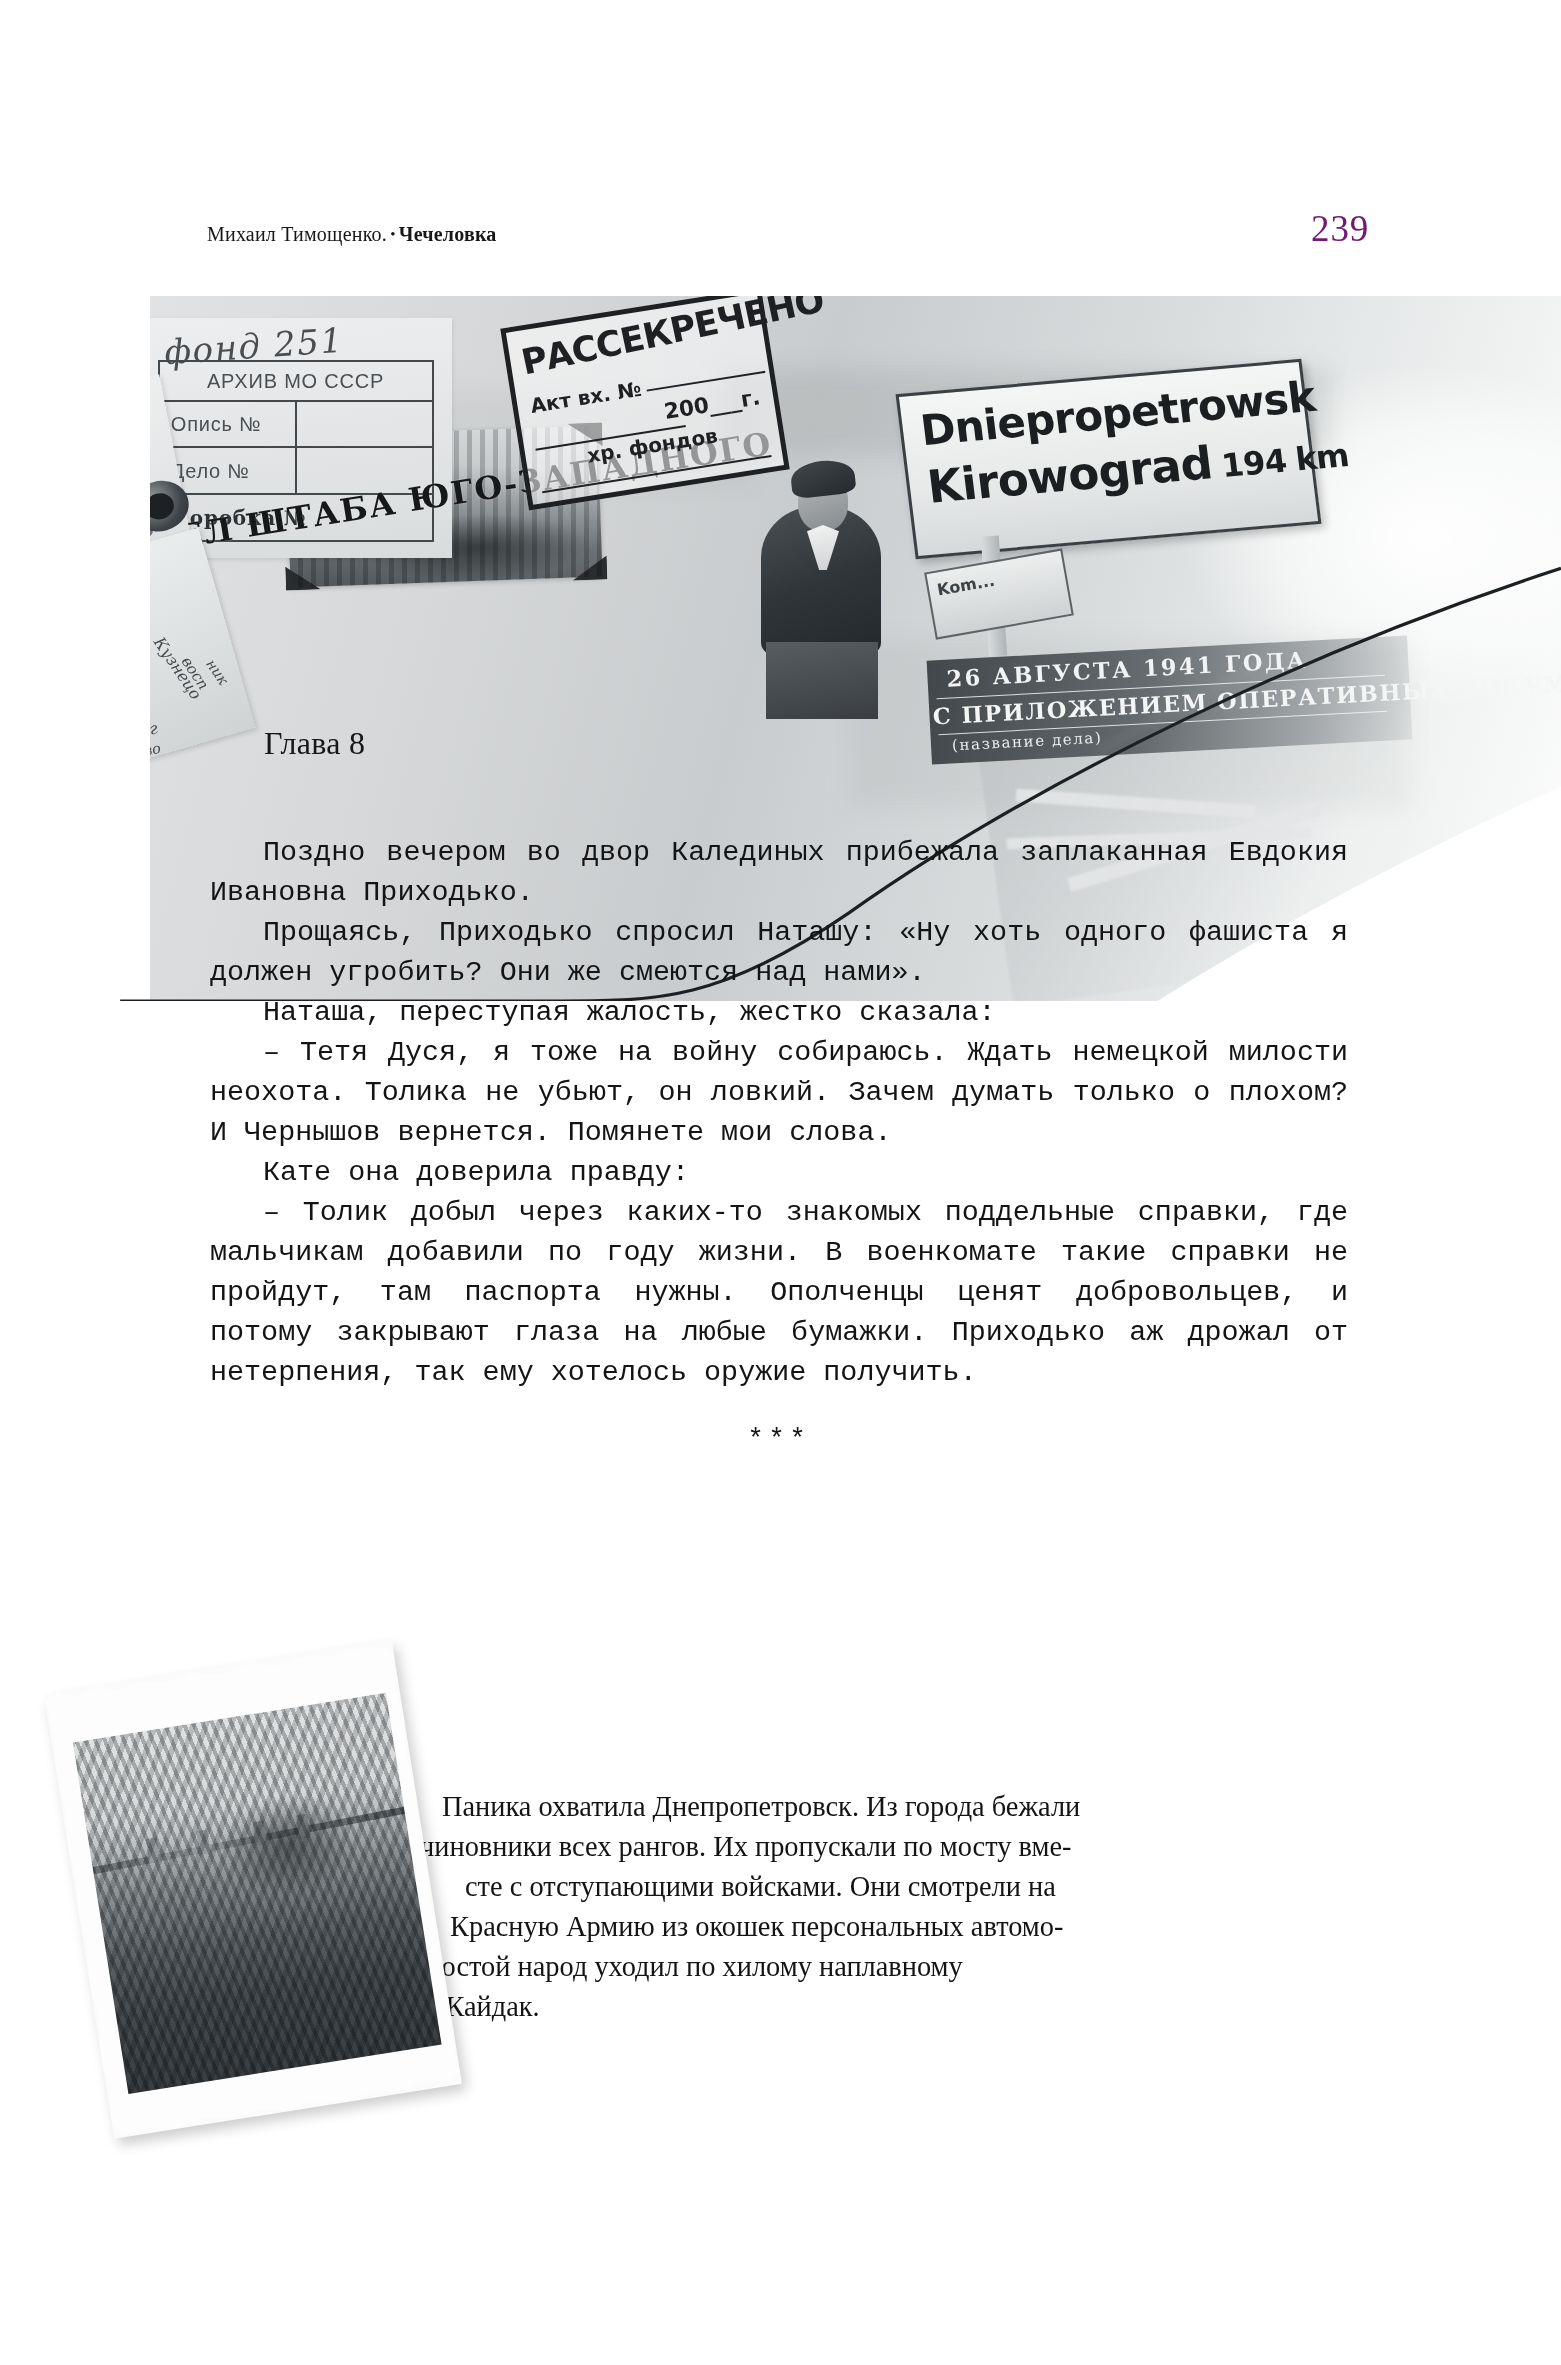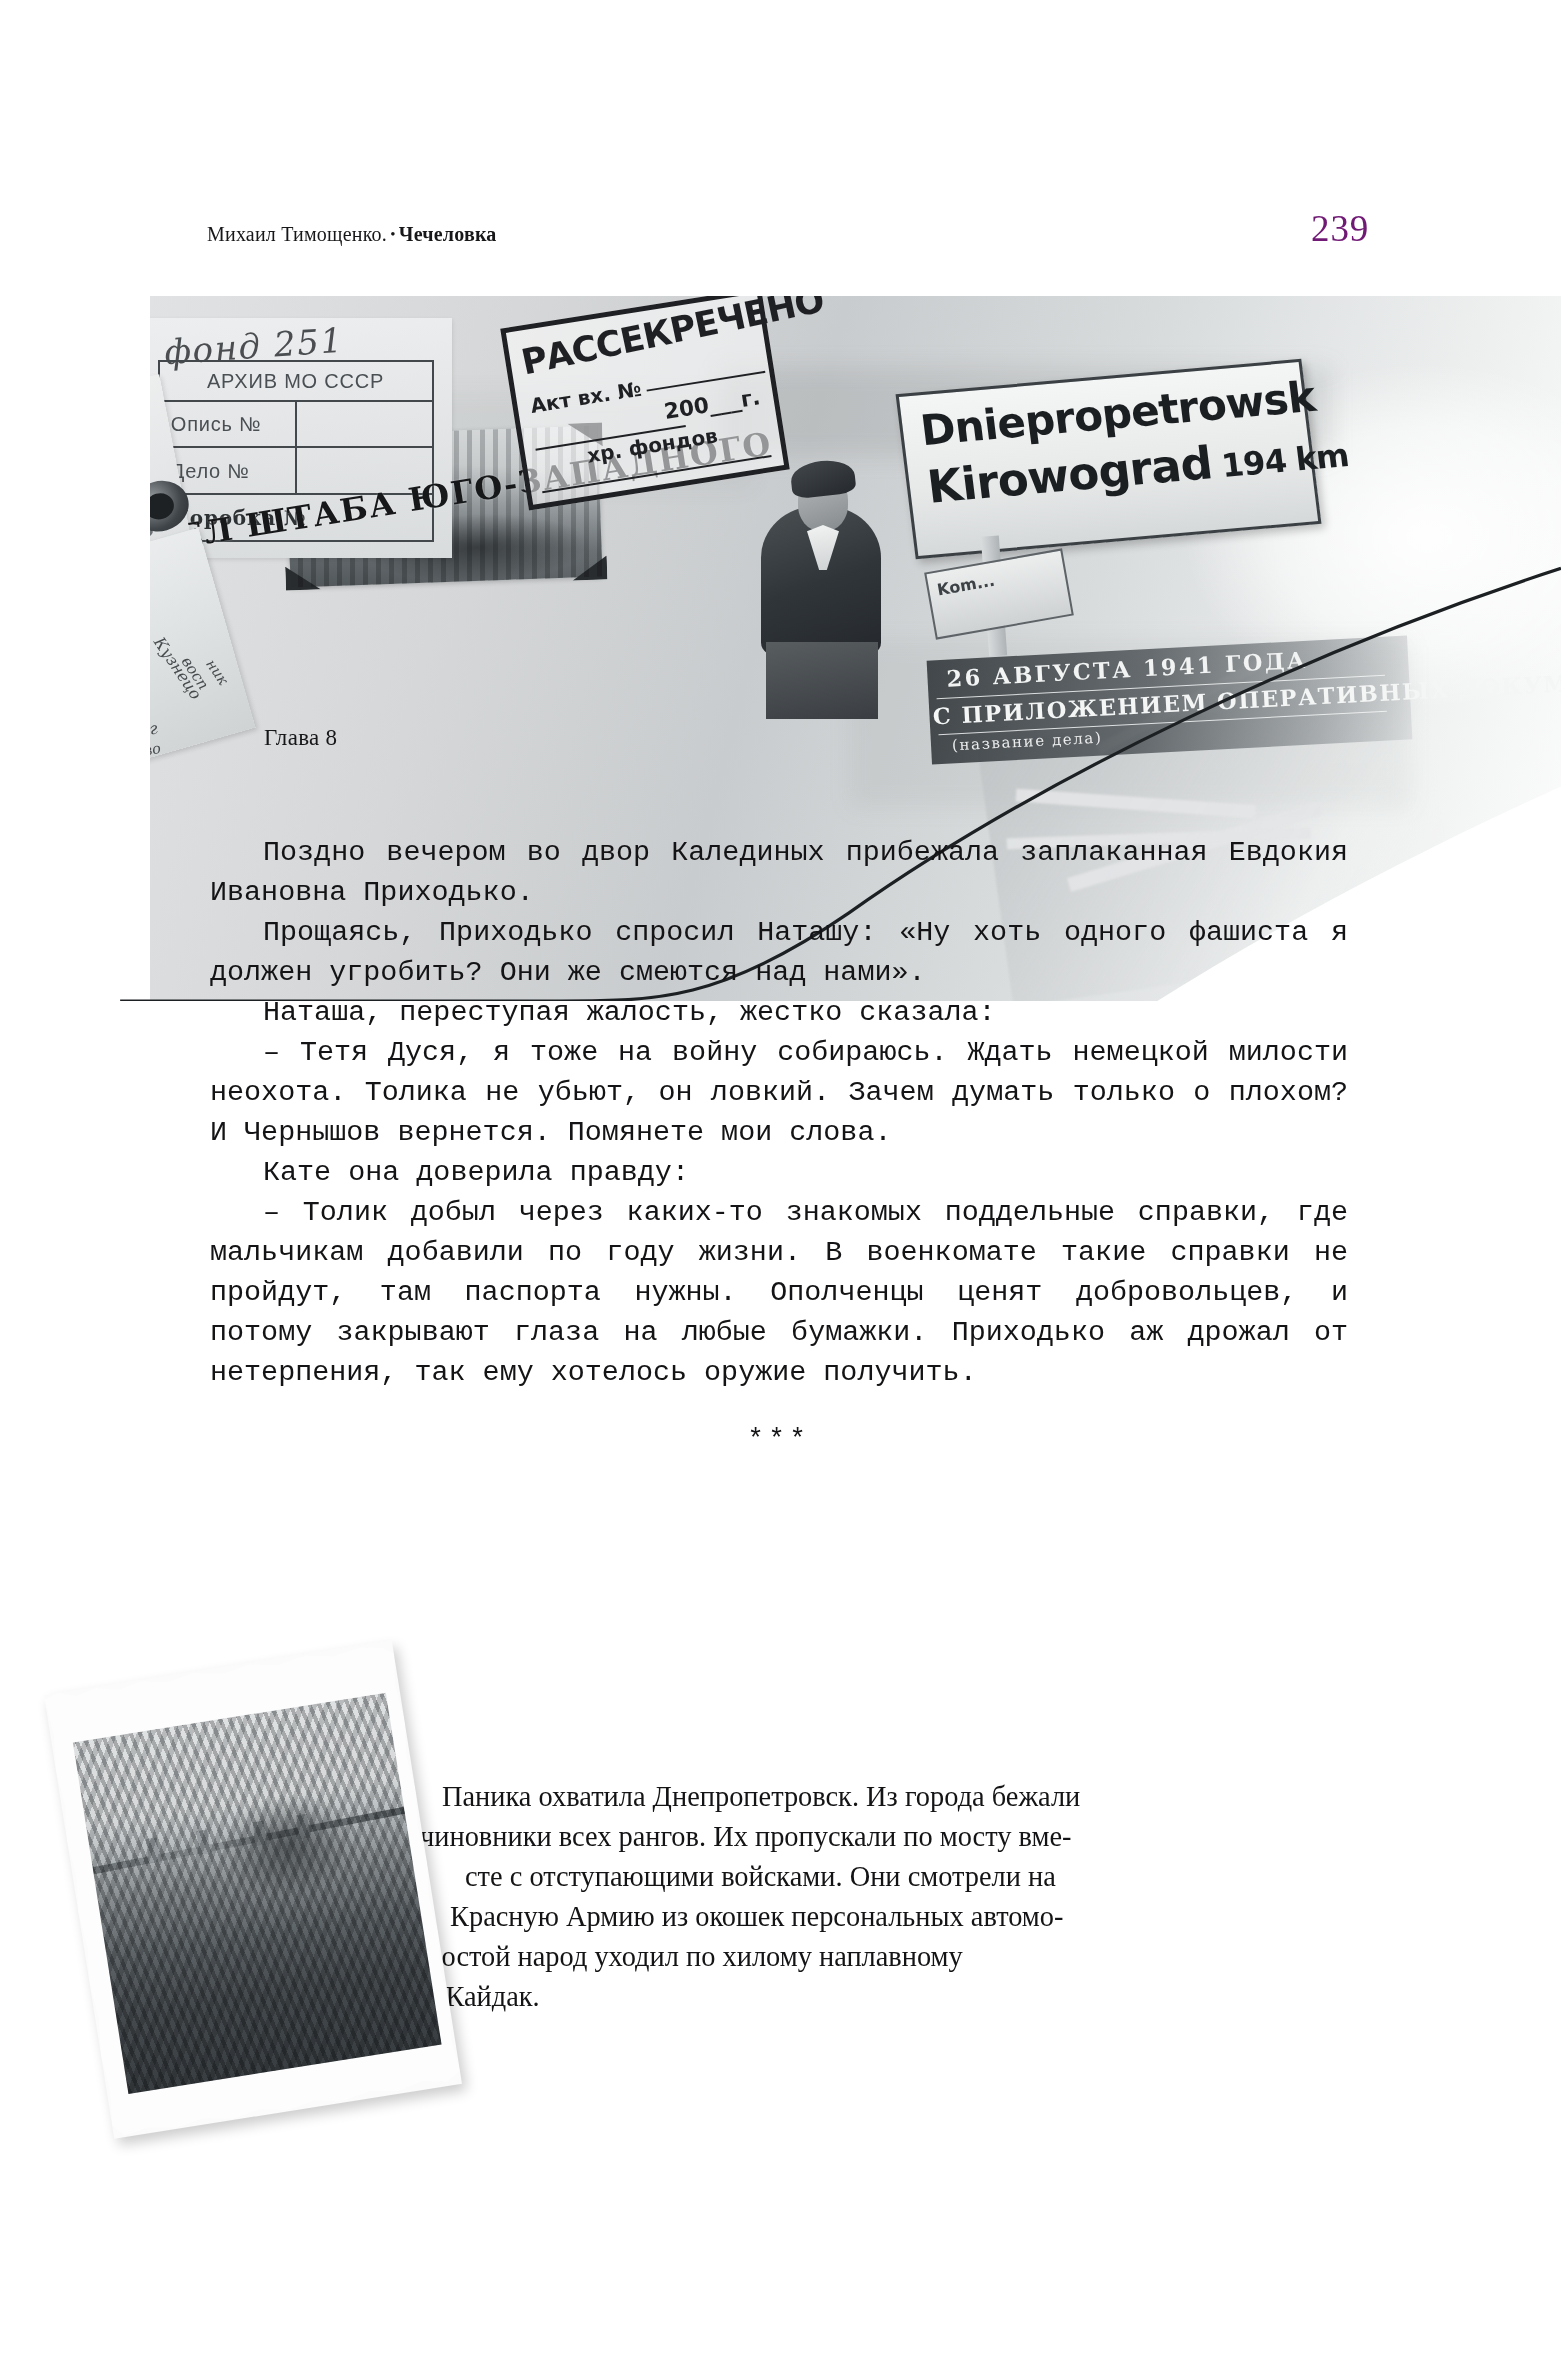--- a/index.html
+++ b/index.html
@@ -269,39 +269,39 @@
   .rubble{
     left:993px;top:417px;width:449px;height:264px;
     background:linear-gradient(130deg,rgba(190,194,196,.7),rgba(240,241,241,.25) 70%,rgba(255,255,255,0));
     transform:rotate(-8deg);filter:blur(0.8px);
   }
   .plank{position:absolute;background:rgba(228,230,231,.9);transform-origin:left center;}
 
   
   .chapter{
     position:absolute;left:264px;top:725px;
-    font-size:23px;color:#17171a;letter-spacing:0.3px;
+    font-size:32px;color:#17171a;letter-spacing:0.3px;
   }
 
   
   .body-text{
     position:absolute;left:210px;top:833px;width:1138px;
     font-size:28.4px;line-height:40px;color:#141416;
     text-align:justify;
     font-family:Liberation Mono, monospace;
   }
   .body-text p{margin:0;}
   .body-text p.ind{text-indent:53px;}
   .stars{
     text-align:center;margin:27px 0 22.4px 0;
     font-size:27px;letter-spacing:4.8px;color:#141416;
   }
   .tail{
     position:absolute;left:210px;width:1138px;
-    font-size:28.4px;line-height:40px;color:#141416;text-align:justify;
+    font-size:28.4px;line-height:40px;color:#141416;text-align:justify;margin-top:10px;
   }
   .tail .l{display:block;white-space:nowrap;}
 
   
   .photo-bl{
     position:absolute;left:77px;top:1665px;width:352px;height:449px;
     transform:rotate(-9deg);
     background:#fbfbfb;
     box-shadow:4px 7.2px 13px rgba(0,0,0,.20);
     padding:0;

